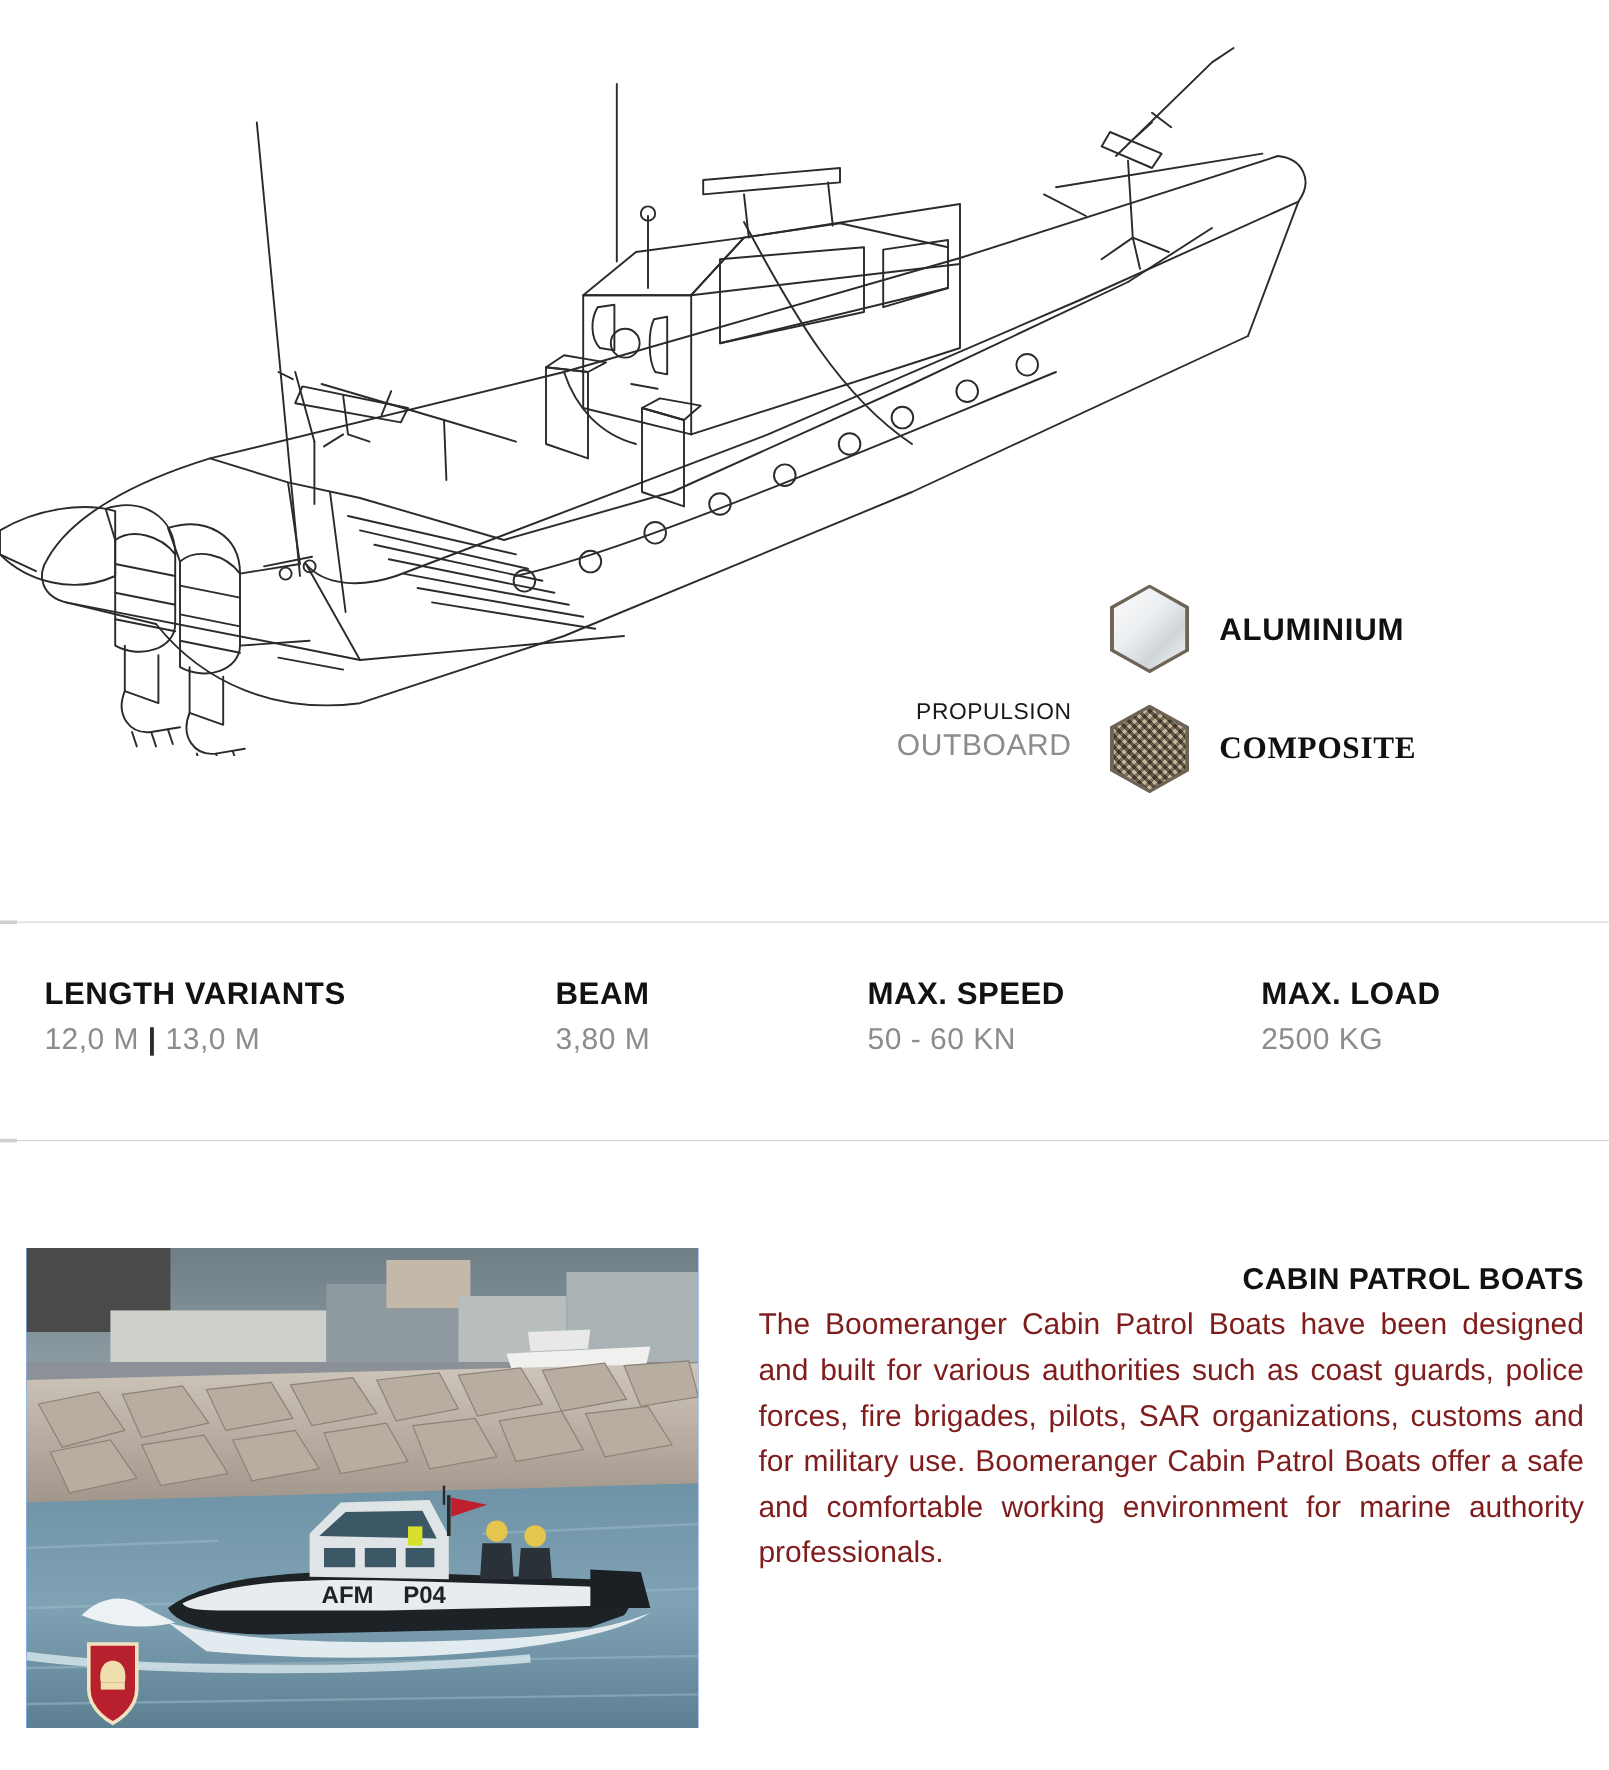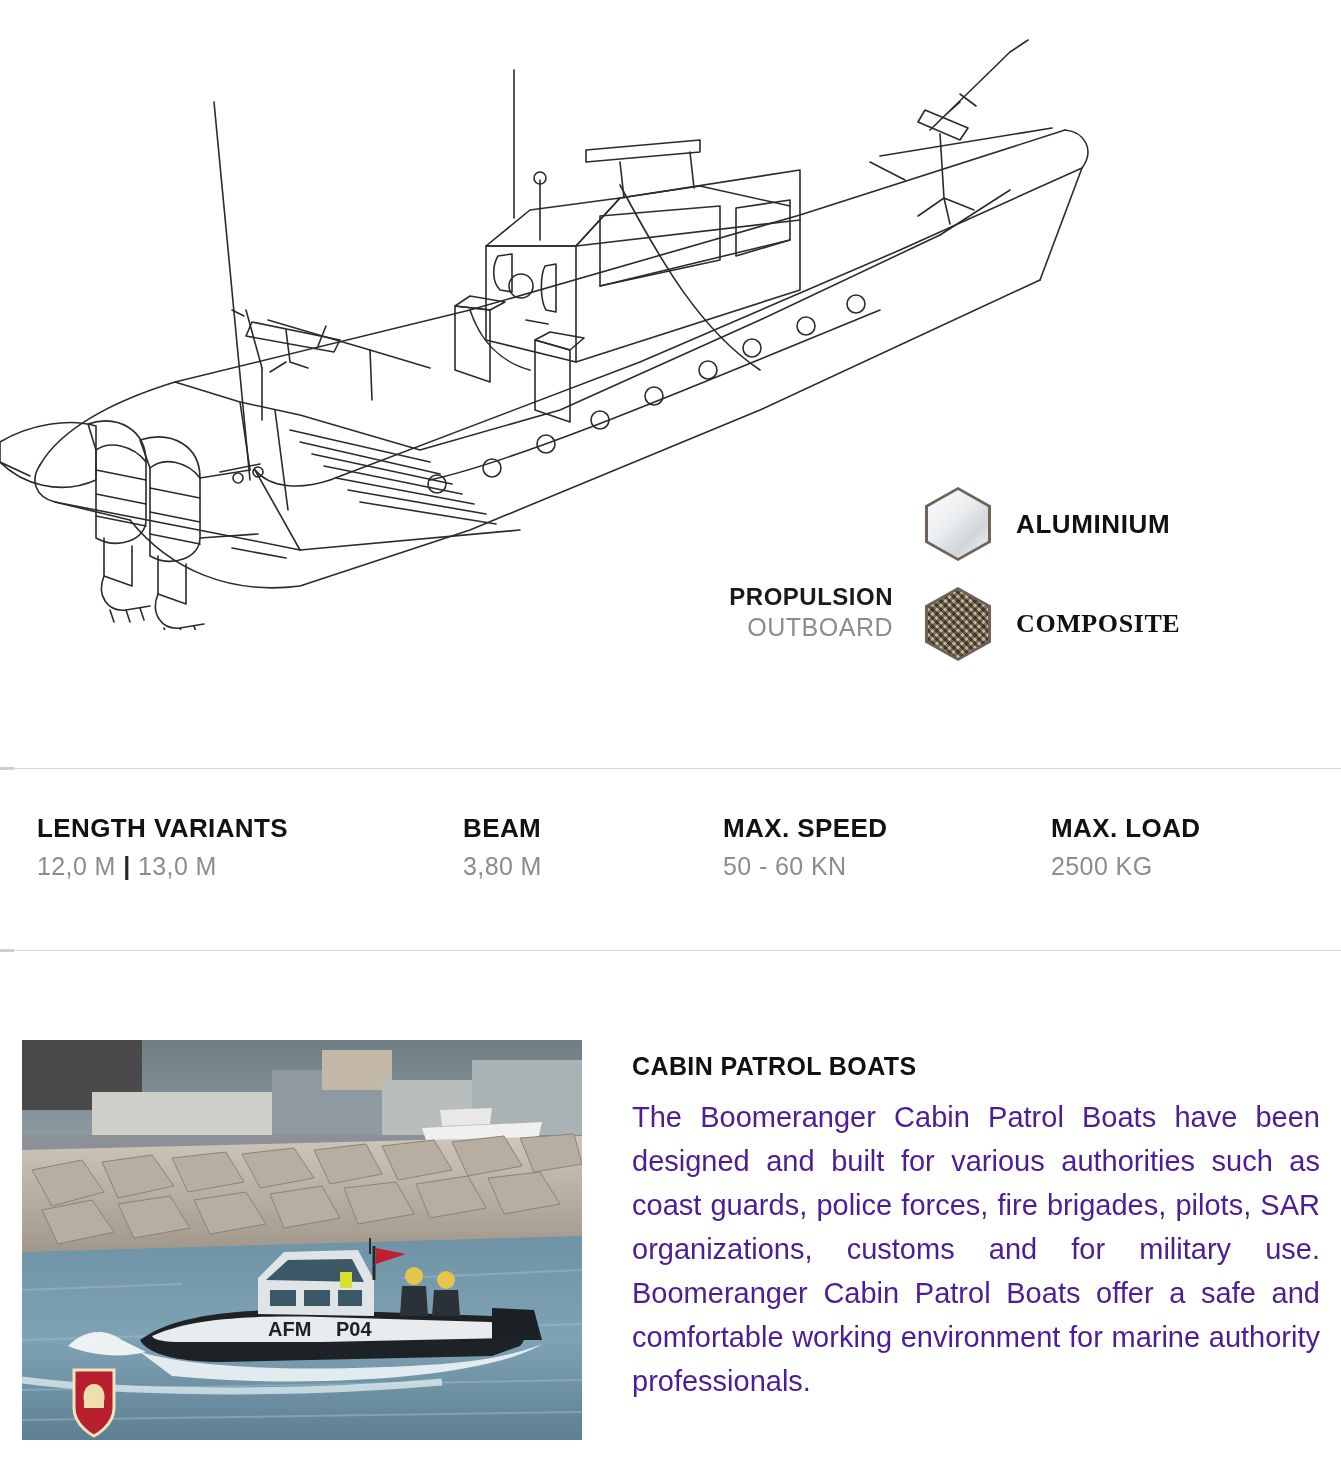--- a/index.html
+++ b/index.html
@@ -17,21 +17,21 @@
   .drawing{
     position:absolute;left:0;top:10px;width:1110px;height:620px;
   }
   .drawing svg{display:block;width:100%;height:100%;}
 
   
   .propulsion{
     position:absolute;left:633px;top:582px;width:260px;text-align:right;
   }
   .propulsion .title{
-    font-size:24px;font-weight:bold;letter-spacing:.5px;color:#1a1a1a;
+    font-size:19px;font-weight:normal;letter-spacing:.5px;color:#1a1a1a;
     line-height:1.25;
   }
   .propulsion .value{
     font-size:25px;color:#8c8c8c;letter-spacing:.5px;line-height:1.25;
   }
 
   
   .materials{position:absolute;left:925px;top:491px;width:330px;}
   .mat-row{display:flex;align-items:center;height:66px;}
   .mat-row + .mat-row{margin-top:34px;font-family:Liberation Serif, serif;}
@@ -81,24 +81,24 @@
 
   
   .photo{
     position:absolute;left:22px;top:1040px;width:560px;height:400px;
     overflow:hidden;background:#3b82f6;
   }
   .photo svg{display:block;width:100%;height:100%;}
 
   .article{position:absolute;left:632px;top:1052px;width:688px;}
   .article h2{
-    margin:0 0 14px 0;font-size:25px;font-weight:bold;letter-spacing:.4px;color:#111;
+    margin:0 0 4px 0;font-size:25px;font-weight:bold;letter-spacing:.4px;color:#111;text-align:right;
   }
   .article p{
-    margin:0;font-size:29px;line-height:1.52;color:#4c1d95;
+    margin:0;font-size:25px;line-height:1.52;color:#7f1d1d;
     text-align:justify;
   }
 </style>
 </head>
 <body>
 
 <div class="page">
 
   <div class="drawing">
     <svg viewBox="0 0 1110 620" xmlns="http://www.w3.org/2000/svg" fill="none" stroke="#2b2b2b" stroke-width="1.6" stroke-linejoin="round" stroke-linecap="round">

